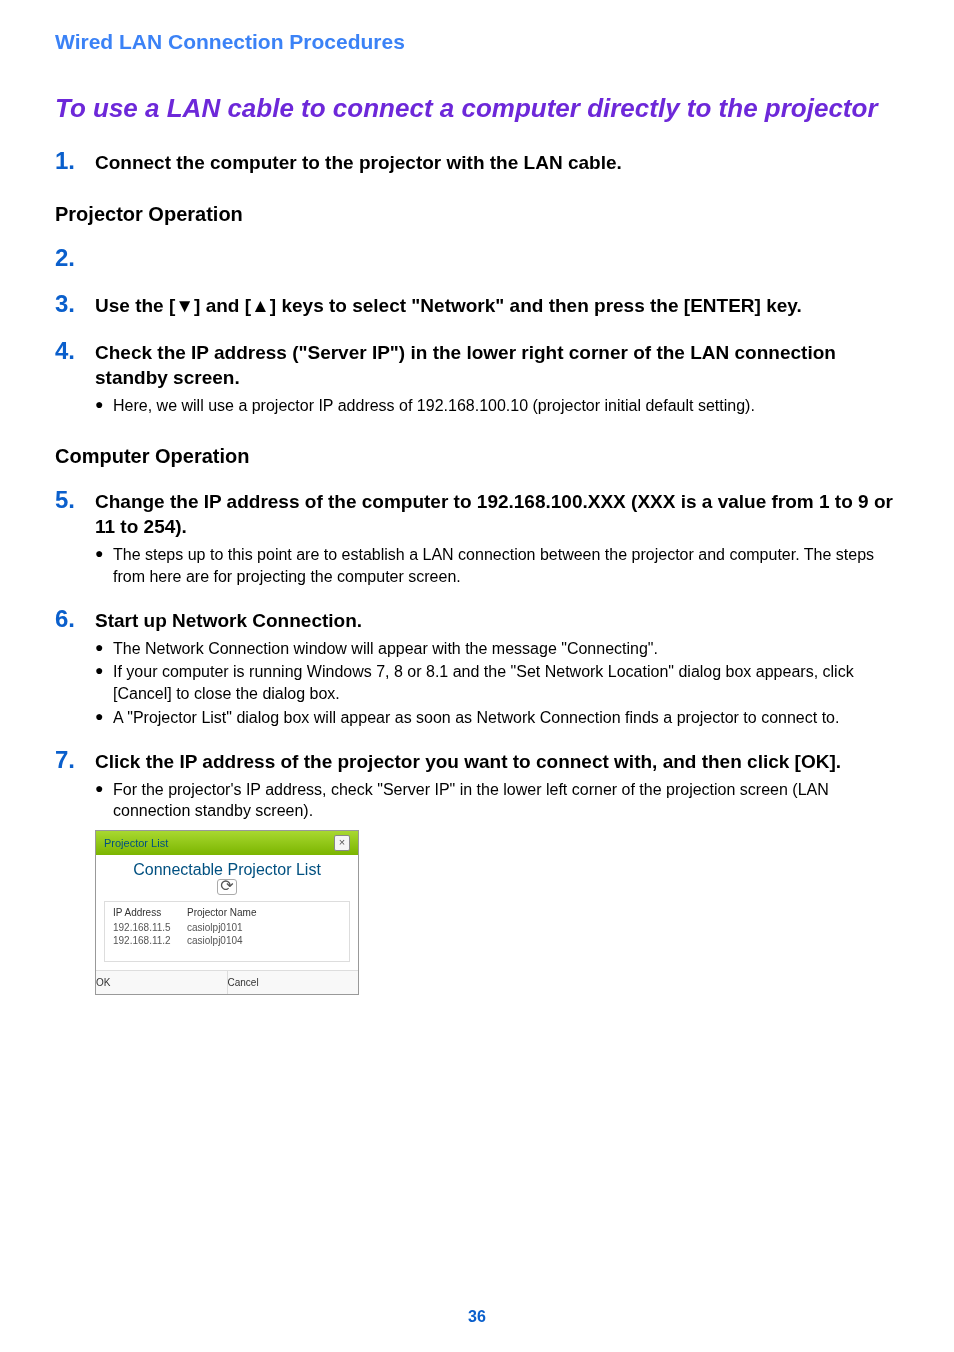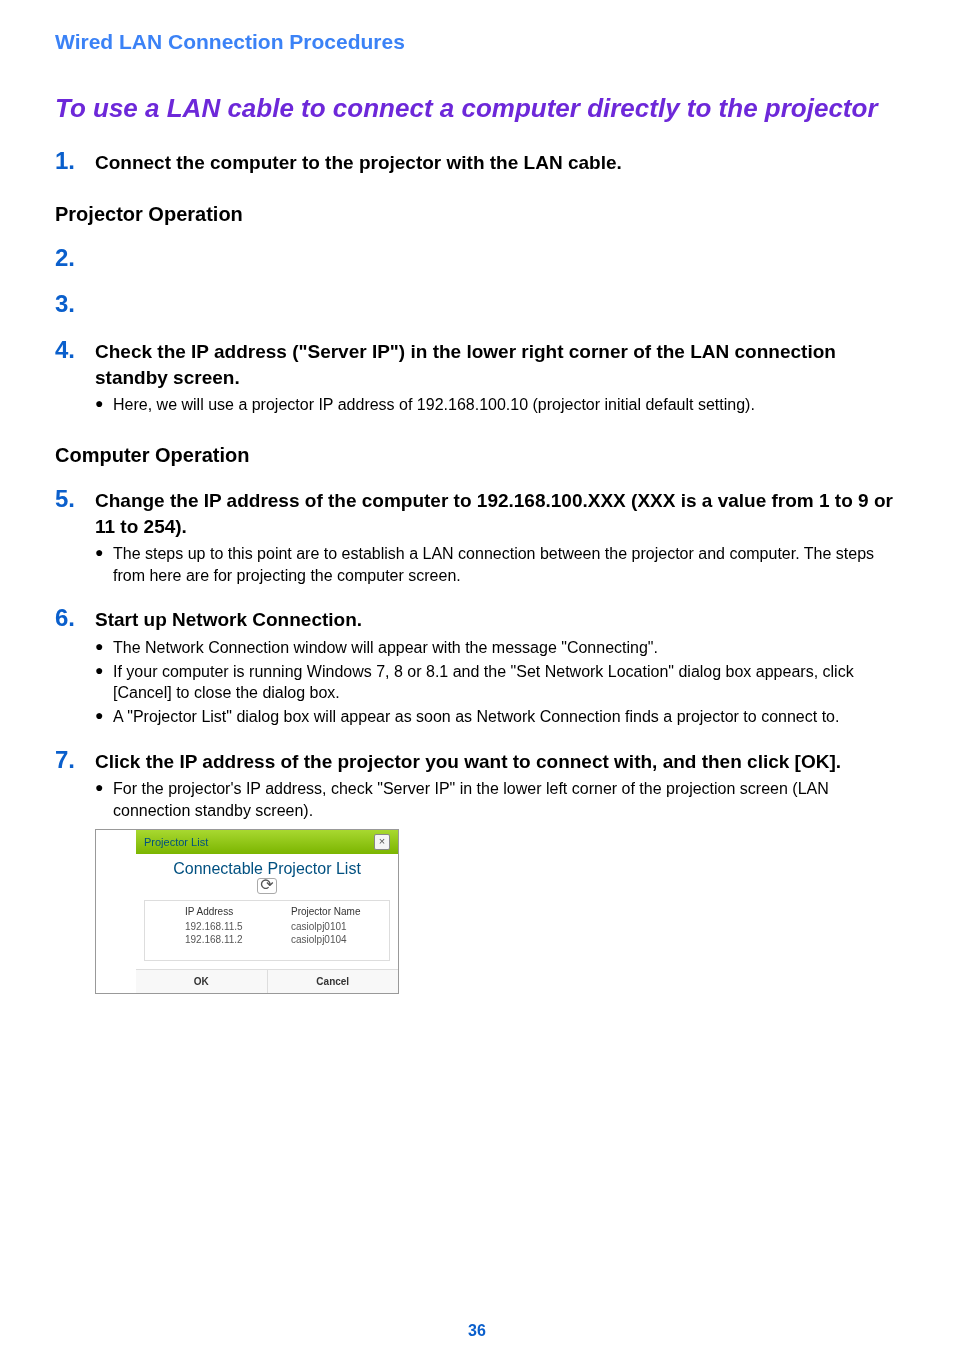--- a/index.html
+++ b/index.html
@@ -73,21 +73,20 @@
     font-size: 14px;
   }
   .bullet .txt { flex: 1; }
   .dialog-img {
     margin-left: 40px;
     margin-top: 8px;
     width: 262px;
     border: 1px solid #999;
     background: #fff;
     font-size: 10px;
-    padding-left: 40px;
   }
   .dialog-title {
     background: #7bb500;
     background: linear-gradient(#a8d830,#7bb500);
     color: #005080;
     padding: 4px 8px;
     display: flex;
     justify-content: space-between;
     align-items: center;
     font-size: 11px;
@@ -125,41 +124,40 @@
     margin: 4px 8px 8px 8px;
     border: 1px solid #ddd;
     padding: 4px 8px 14px 8px;
   }
   .dtrow {
     display: flex;
     font-size: 10px;
     color: #555;
     padding: 1px 0;
   }
-  .dtrow .c1 { width: 106px; margin-left: 32px; }
+  .dtrow .c1 { width: 74px; }
   .dtrow.header { color: #333; margin-bottom: 2px; }
   .dialog-buttons {
     display: flex;
     border-top: 1px solid #ddd;
   }
   .dialog-buttons .dbtn {
     flex: 1;
-    text-align: center;
+    text-align: left;
     padding: 6px 0;
     font-size: 10px;
     color: #333;
     background: #f8f8f8;
-    font-weight: bold;
   }
   .dialog-buttons .dbtn:first-child {
     border-right: 1px solid #ddd;
   }
   .page-no {
     position: absolute;
-    bottom: 12px;
+    bottom: 26px;
     left: 0;
     right: 0;
     text-align: center;
     color: #0a5fcc;
     font-weight: bold;
     font-size: 16px;
   }
 </style>
 </head>
 <body>
@@ -181,20 +179,21 @@
 
   <div class="step">
     <div class="step-row">
       <div class="step-num">2.</div>
     </div>
   </div>
 
   <div class="step">
     <div class="step-row">
       <div class="step-num">3.</div>
+      <div class="step-text">Use the [▼] and [▲] keys to select "Network" and then press the [ENTER] key.</div>
     </div>
   </div>
 
   <div class="step">
     <div class="step-row">
       <div class="step-num">4.</div>
       <div class="step-text">Check the IP address ("Server IP") in the lower right corner of the LAN connection standby screen.</div>
     </div>
     <div class="bullets">
       <div class="bullet">

